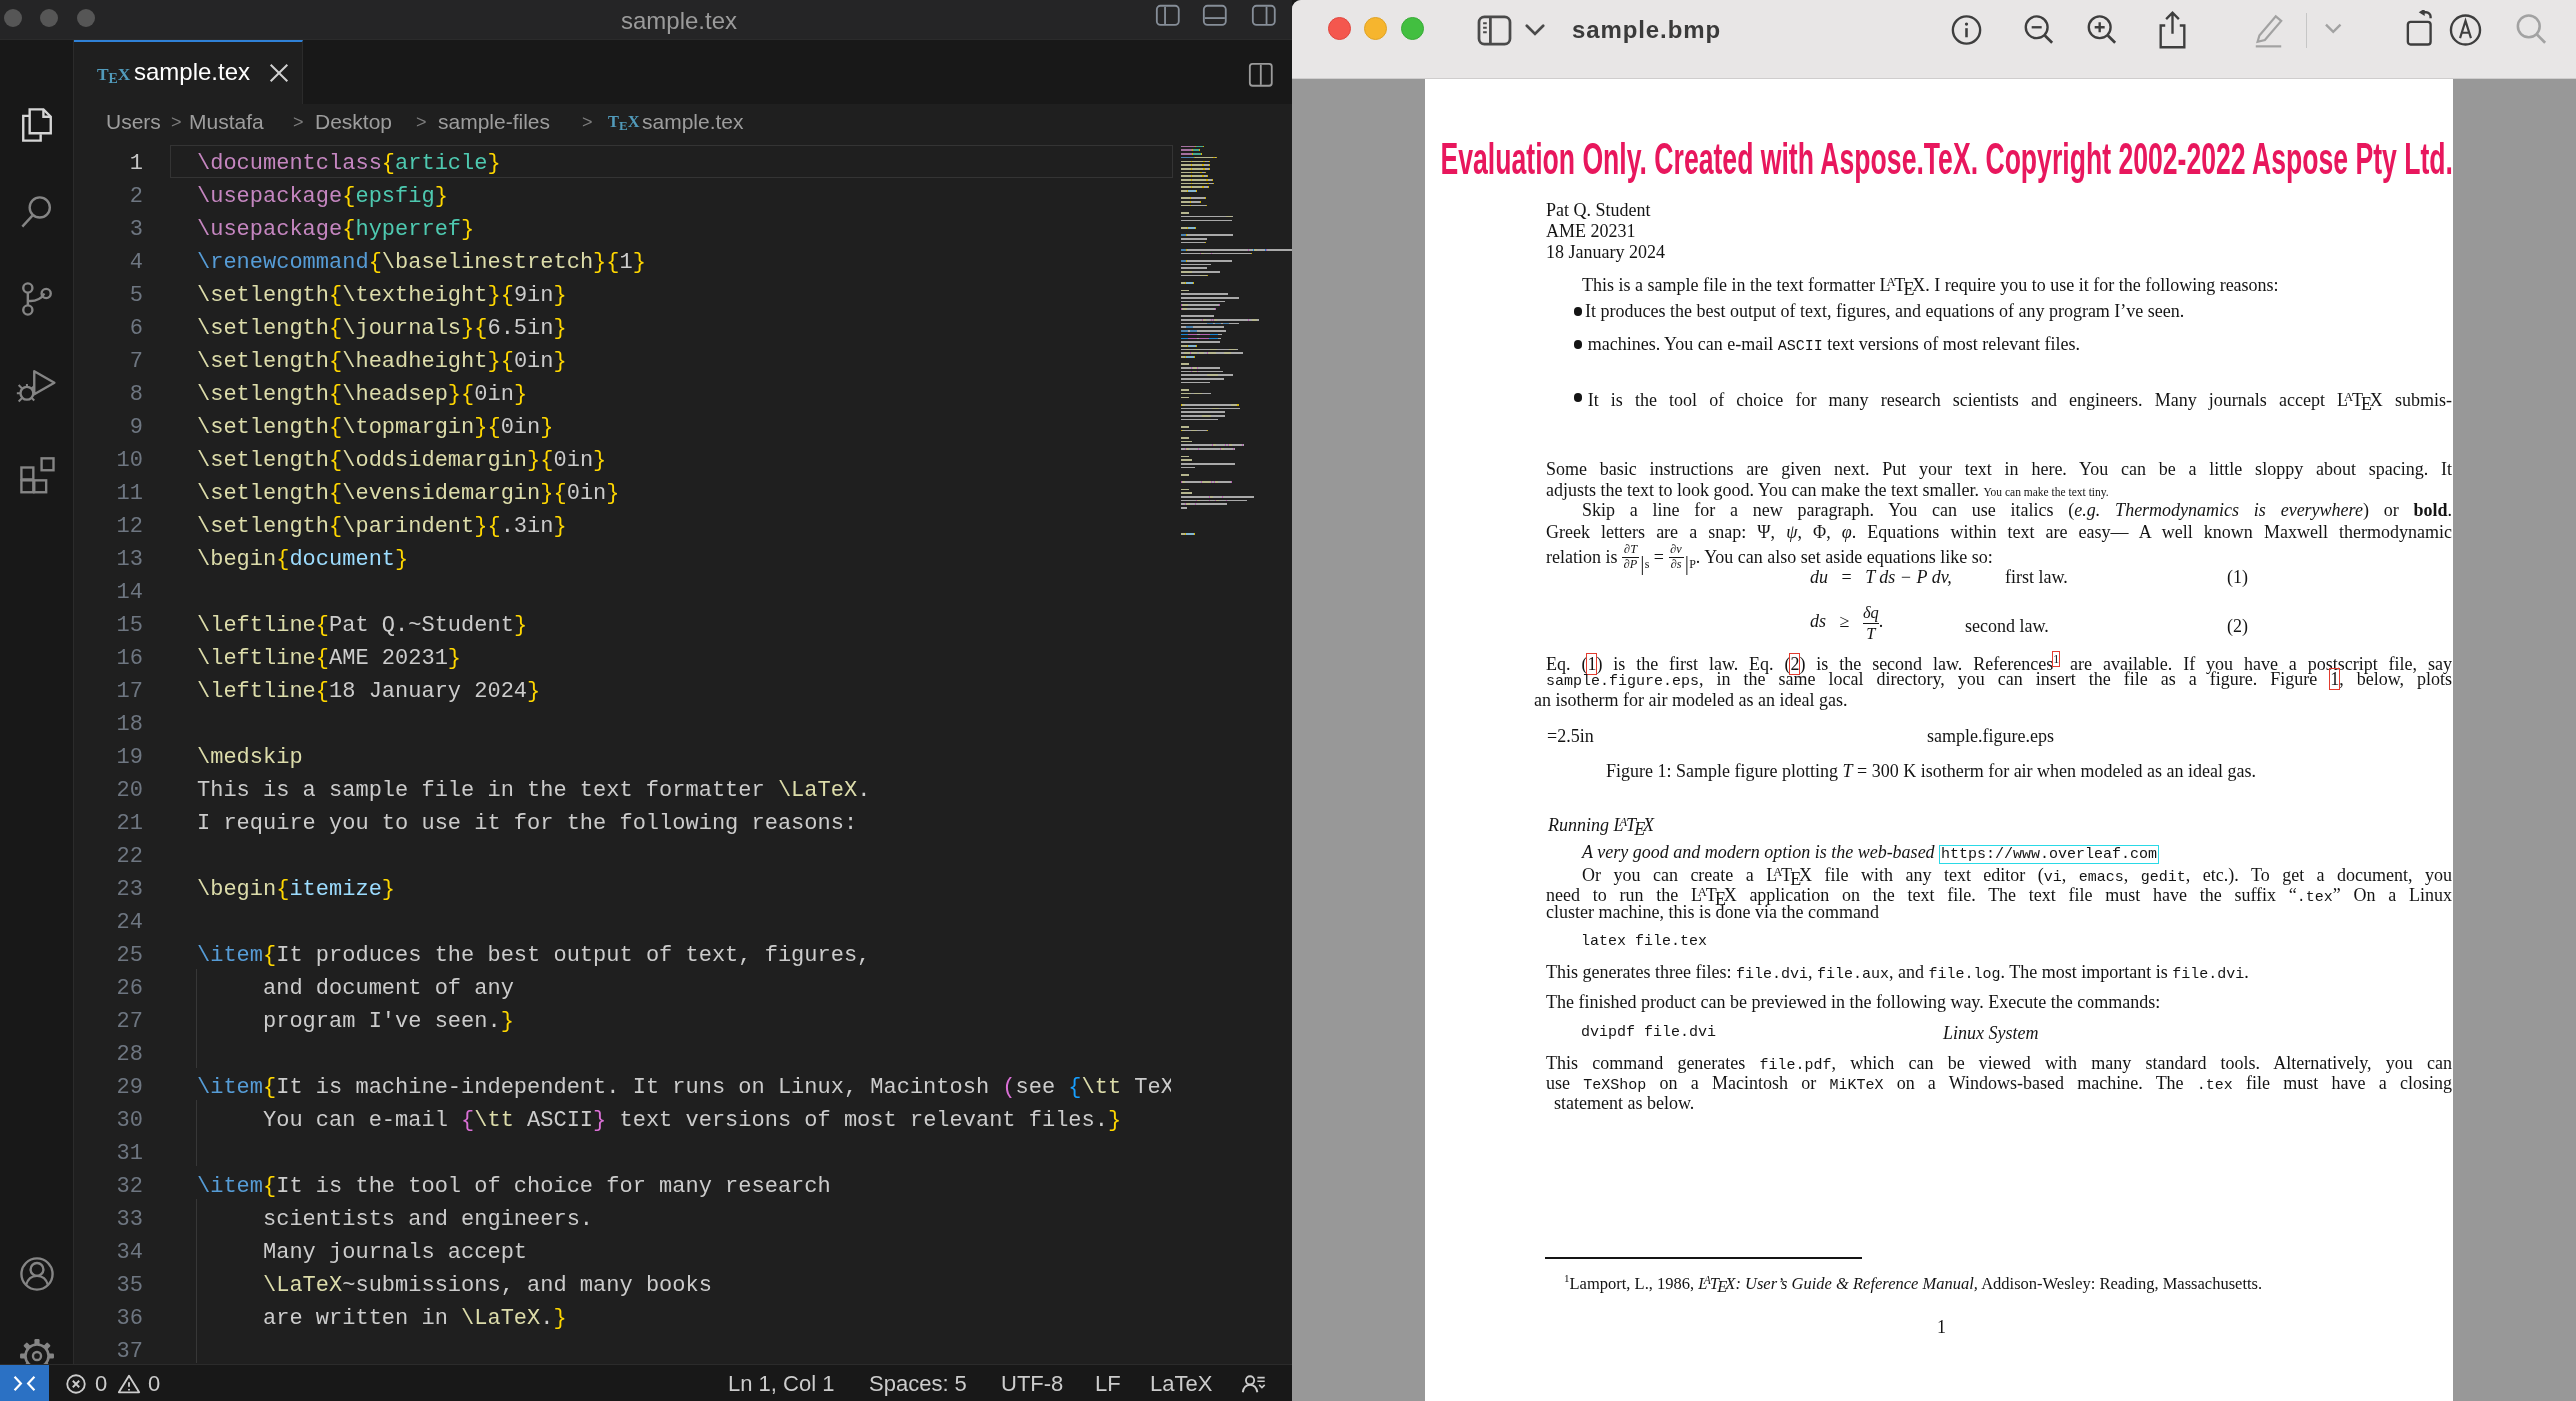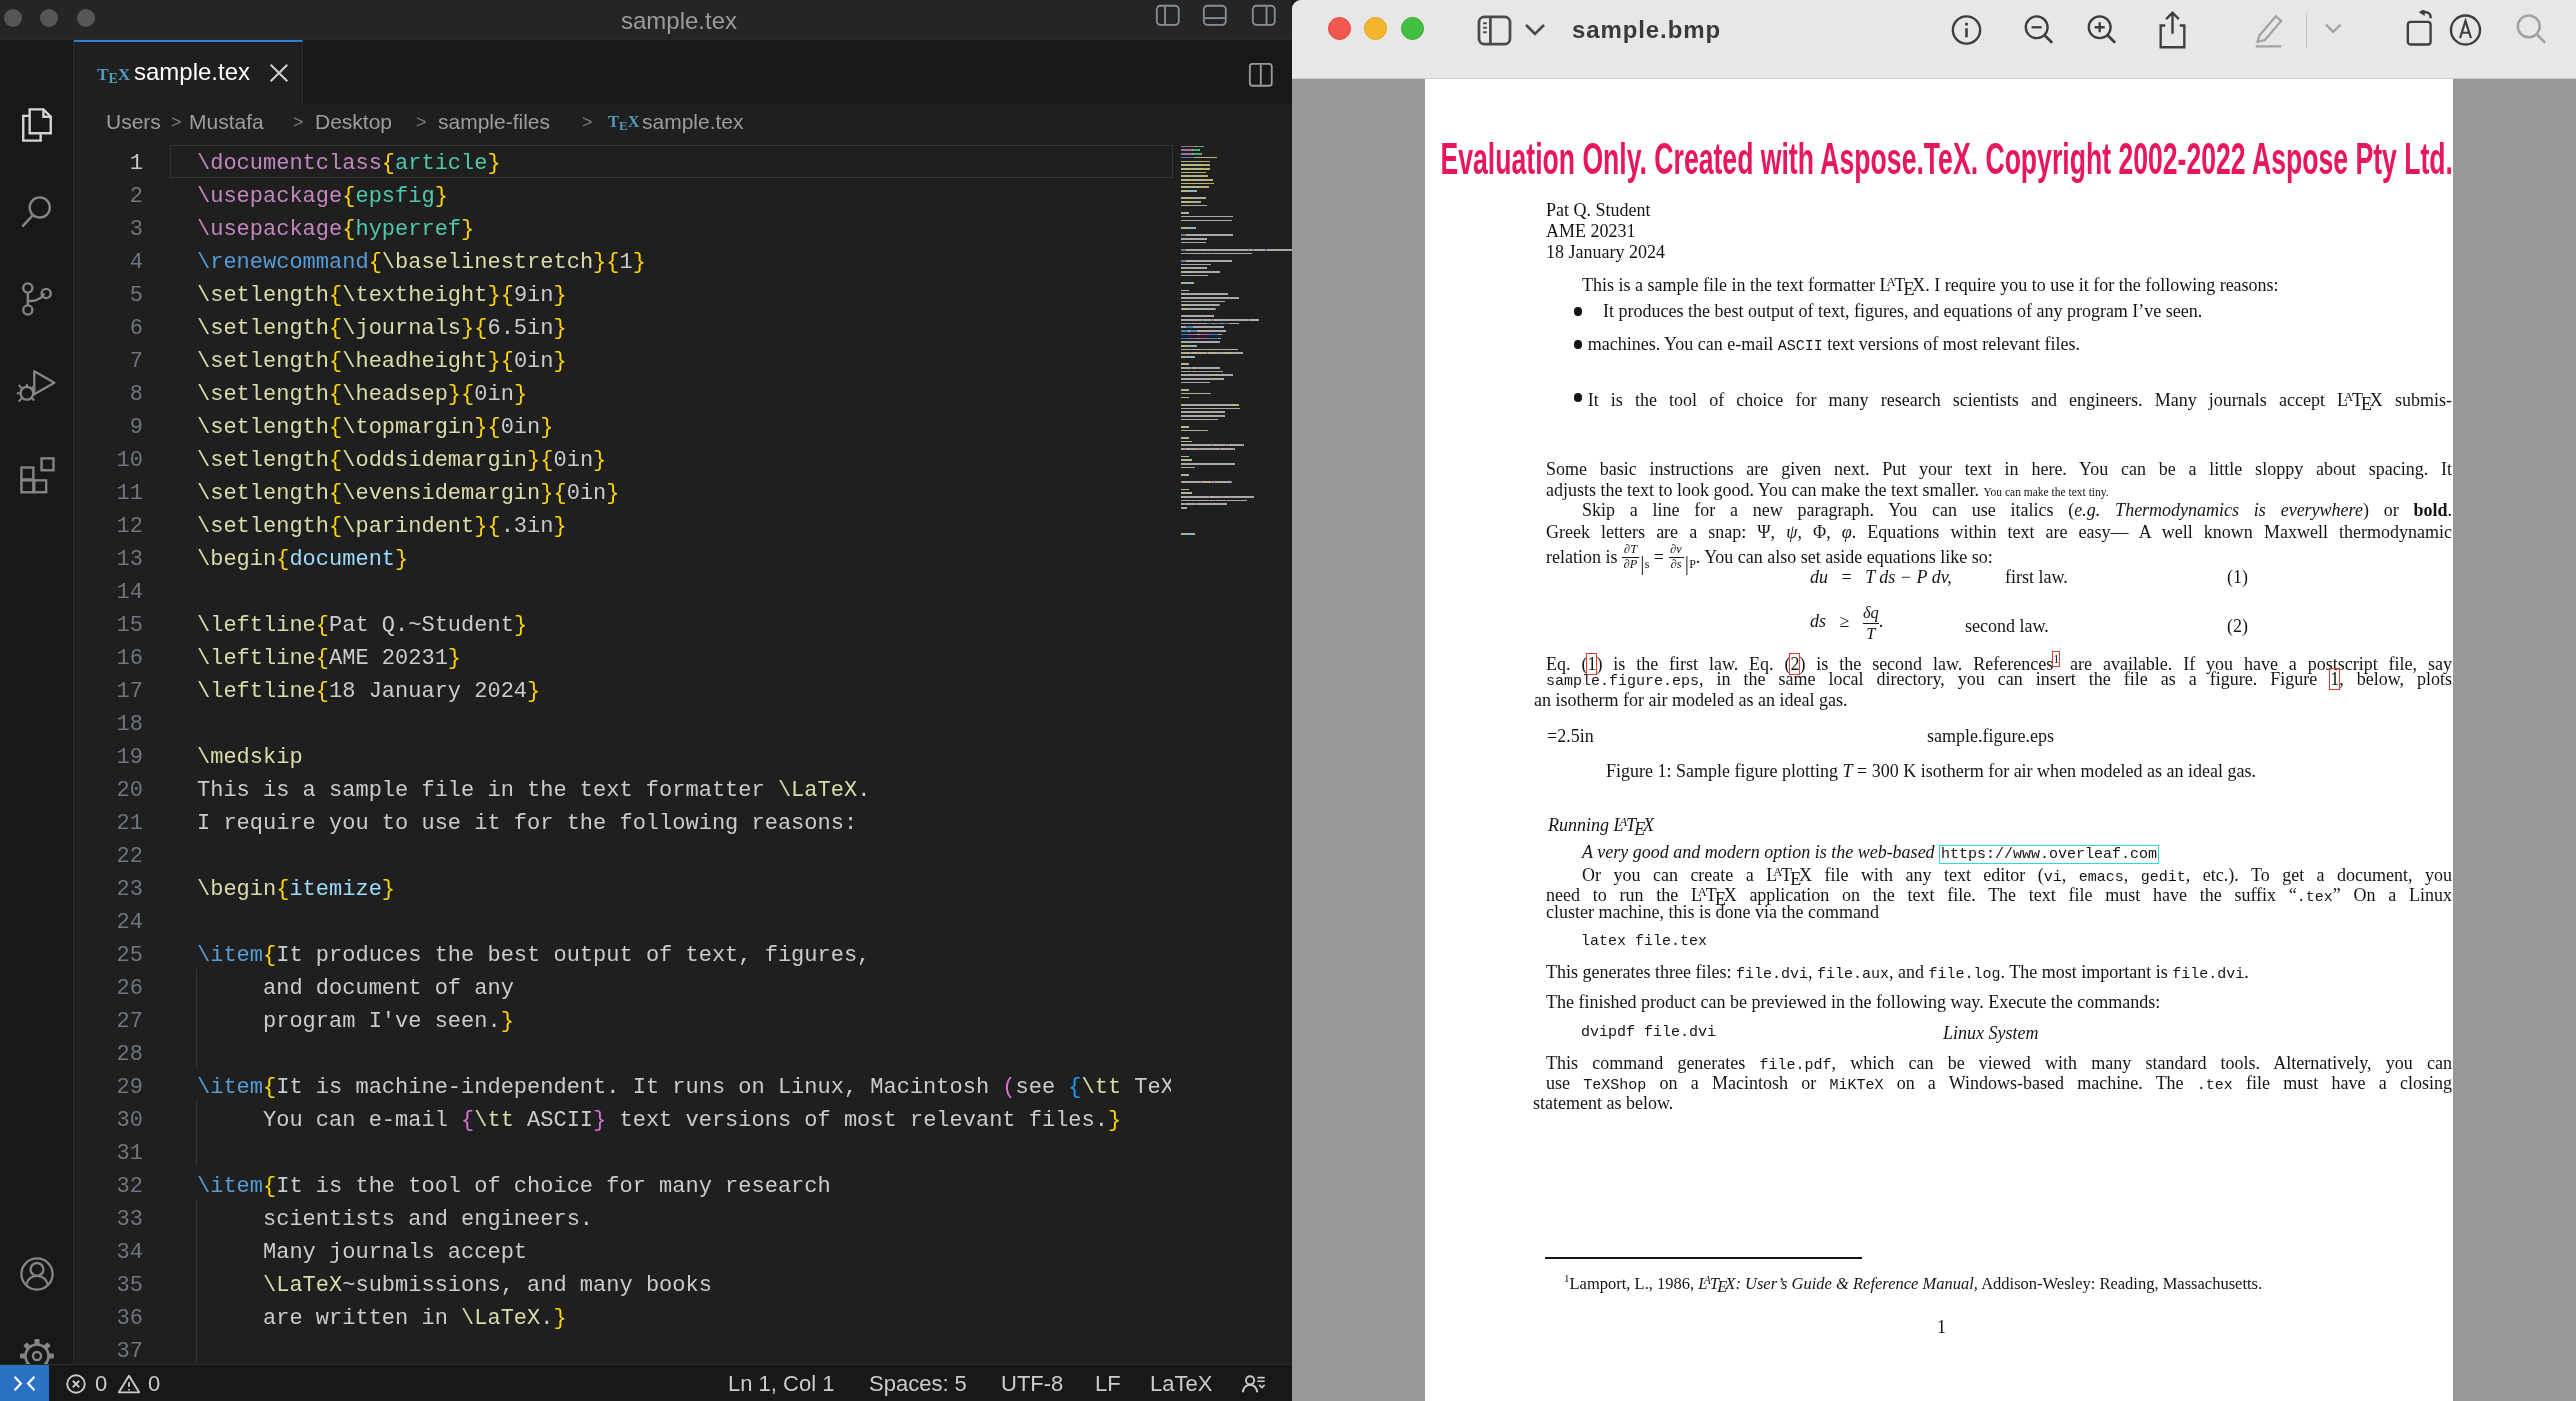--- a/index.html
+++ b/index.html
@@ -419,21 +419,21 @@
       </svg>
 </div>
 <div id="page">
 <svg class="abs" style="left:0;top:56px;font-size:20px" width="1028" height="55" viewBox="0 0 1125 60">
         <text x="17" y="43" textLength="1108" lengthAdjust="spacingAndGlyphs" font-family="Liberation Sans" font-weight="bold" font-size="48px" fill="#e8175d">Evaluation Only. Created with Aspose.TeX. Copyright 2002-2022 Aspose Pty Ltd.</text>
       </svg>
 <div class="ln" style="left:121px;top:121px;width:906px">Pat Q. Student<br>AME 20231<br>18 January 2024</div>
 <div class="ln" style="left:121px;top:193px;width:906px;text-indent:36px">This is a sample file in the text formatter <span style="white-space:nowrap">L<span class="lxa">A</span>T<span class="lxe">E</span>X</span>. I require you to use it for the following reasons:</div>
 <div class="ln" style="left:149px;top:222px;width:878px">
         <div class="abs" style="left:0px;top:6.4px;width:8.2px;height:8.2px;border-radius:50%;background:#141414"></div>
-        <div style="margin-left:29px">It produces the best output of text, figures, and equations of any program I’ve seen.</div>
+        <div style="margin-left:11px">It produces the best output of text, figures, and equations of any program I’ve seen.</div>
       </div>
 <div class="ln" style="left:149px;top:255px;width:878px">
         <div class="abs" style="left:0px;top:6.4px;width:8.2px;height:8.2px;border-radius:50%;background:#141414"></div>
         <div style="margin-left:13.7px">
           <div>machines. You can e-mail <span class="mono">ASCII</span> text versions of most relevant files.</div>
         </div>
       </div>
 <div class="ln" style="left:149px;top:308px;width:878px">
         <div class="abs" style="left:0px;top:6.4px;width:8.2px;height:8.2px;border-radius:50%;background:#141414"></div>
         <div style="margin-left:13.7px">
@@ -462,18 +462,18 @@
 <div class="ln jst" style="left:121px;top:783px;width:906px;text-indent:36px">Or you can create a <span style="white-space:nowrap">L<span class="lxa">A</span>T<span class="lxe">E</span>X</span> file with any text editor (<span class="mono">vi</span>, <span class="mono">emacs</span>, <span class="mono">gedit</span>, etc.). To get a document, you</div>
 <div class="ln jst" style="left:121px;top:803px;width:906px">need to run the <span style="white-space:nowrap">L<span class="lxa">A</span>T<span class="lxe">E</span>X</span> application on the text file. The text file must have the suffix “<span class="mono">.tex</span>” On a Linux</div>
 <div class="ln" style="left:121px;top:823px;width:906px">cluster machine, this is done via the command</div>
 <div class="abs mono" style="left:156px;top:854px">latex file.tex</div>
 <div class="ln" style="left:121px;top:883px;width:906px">This generates three files: <span class="mono">file.dvi</span>, <span class="mono">file.aux</span>, and <span class="mono">file.log</span>. The most important is <span class="mono">file.dvi</span>.</div>
 <div class="ln" style="left:121px;top:913px;width:906px">The finished product can be previewed in the following way. Execute the commands:</div>
 <div class="abs mono" style="left:156px;top:945px">dvipdf file.dvi</div>
 <div class="abs it" style="left:518px;top:944px">Linux System</div>
 <div class="ln jst" style="left:121px;top:974px;width:906px">This command generates <span class="mono">file.pdf</span>, which can be viewed with many standard tools. Alternatively, you can</div>
 <div class="ln jst" style="left:121px;top:994px;width:906px">use <span class="mono">TeXShop</span> on a Macintosh or <span class="mono">MiKTeX</span> on a Windows-based machine. The <span class="mono">.tex</span> file must have a closing</div>
-<div class="ln" style="left:108px;top:1014px;width:906px">statement as below.</div>
+<div class="ln" style="left:129px;top:1014px;width:906px">statement as below.</div>
 <div class="abs" style="left:120px;top:1178px;width:317px;height:1.8px;background:#141414"></div>
 <div class="ln" style="left:139px;top:1189px;width:895px;font-size:16.5px"><sup style="font-size:11px">1</sup>Lamport, L., 1986, <i class="it"><span style="white-space:nowrap">L<span class="lxa">A</span>T<span class="lxe">E</span>X</span>: User’s Guide &amp; Reference Manual,</i> Addison-Wesley: Reading, Massachusetts.</div>
 <div class="ln" style="left:512px;top:1238px;width:18px">1</div>
 </div>
 </div>
 
 </body></html>

